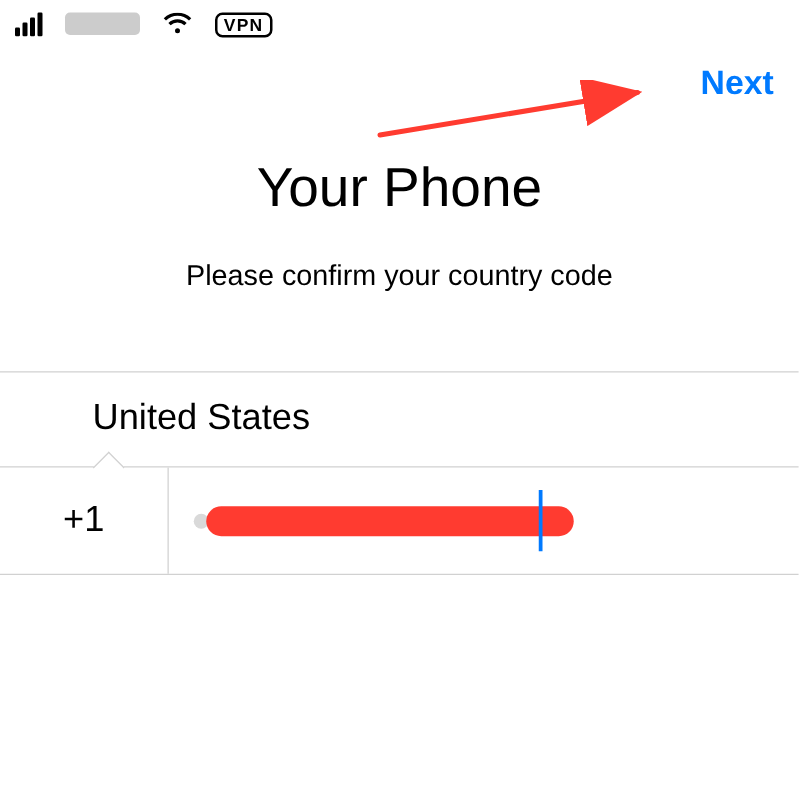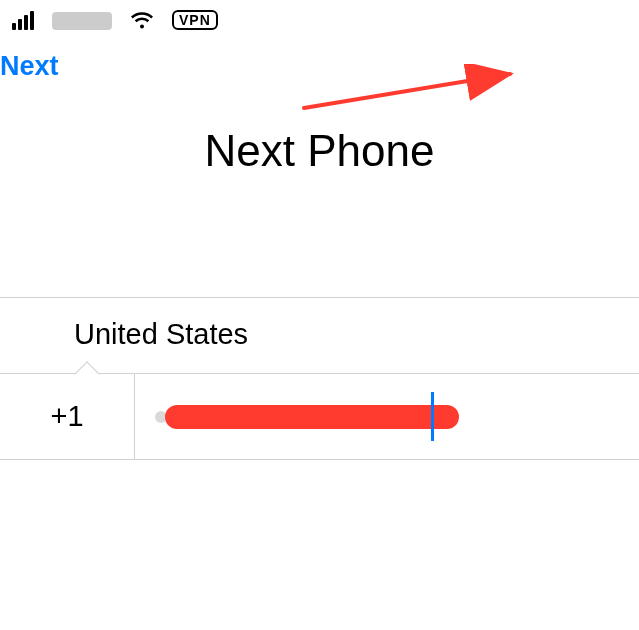--- a/index.html
+++ b/index.html
@@ -16,21 +16,21 @@
     
     .status-bar {
       height: 40px;
       display: flex;
       align-items: center;
       font-size: 22px;
       font-weight: 600;
       padding: 0 12px;
       position: relative;
     }
-    .status-left { display: flex; align-items: flex-end; gap: 18px; }
+    .status-left { display: flex; align-items: flex-start; gap: 18px; }
     .status-center {
       position: absolute;
       left: 0; right: 0;
       text-align: center;
       pointer-events: none;
     }
     .status-right {
       margin-left: auto;
       display: flex;
       align-items: center;
@@ -77,20 +77,21 @@
     }
     .battery-tip {
       width: 3px; height: 8px; background: #000; border-radius: 0 2px 2px 0;
     }
 
     
     .nav-bar {
       height: 52px;
       display: flex;
       align-items: center;
+      justify-content: flex-end;
       padding: 0 20px 0 0;
     }
     .next-btn {
       color: #007aff;
       font-size: 27px;
       font-weight: 600;
       background: none; border: none;
       cursor: pointer;
     }
 
@@ -209,23 +210,23 @@
     </span>
     <span class="vpn-badge">VPN</span>
   </div>
 </div>
 
 <div class="nav-bar">
   <button class="next-btn">Next</button>
 </div>
 
 <div class="header-area">
-  <h1 class="title">Next Phone</h1>
+  <h1 class="title">Your Phone</h1>
   <p class="subtitle">
-    <br>
+    <span>Please confirm your country code</span><br>
   </p>
 </div>
 
 <div class="divider"></div>
 <div class="country-row">United States</div>
 
 <div class="input-row">
   <span class="country-notch"></span>
   <div class="code-cell">+1</div>
   <div class="phone-cell">

